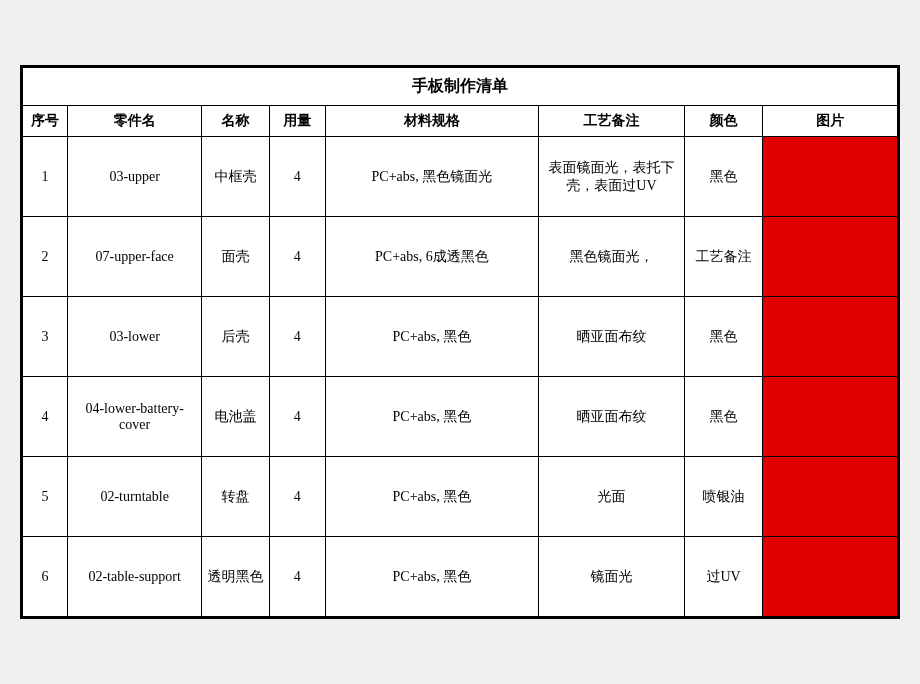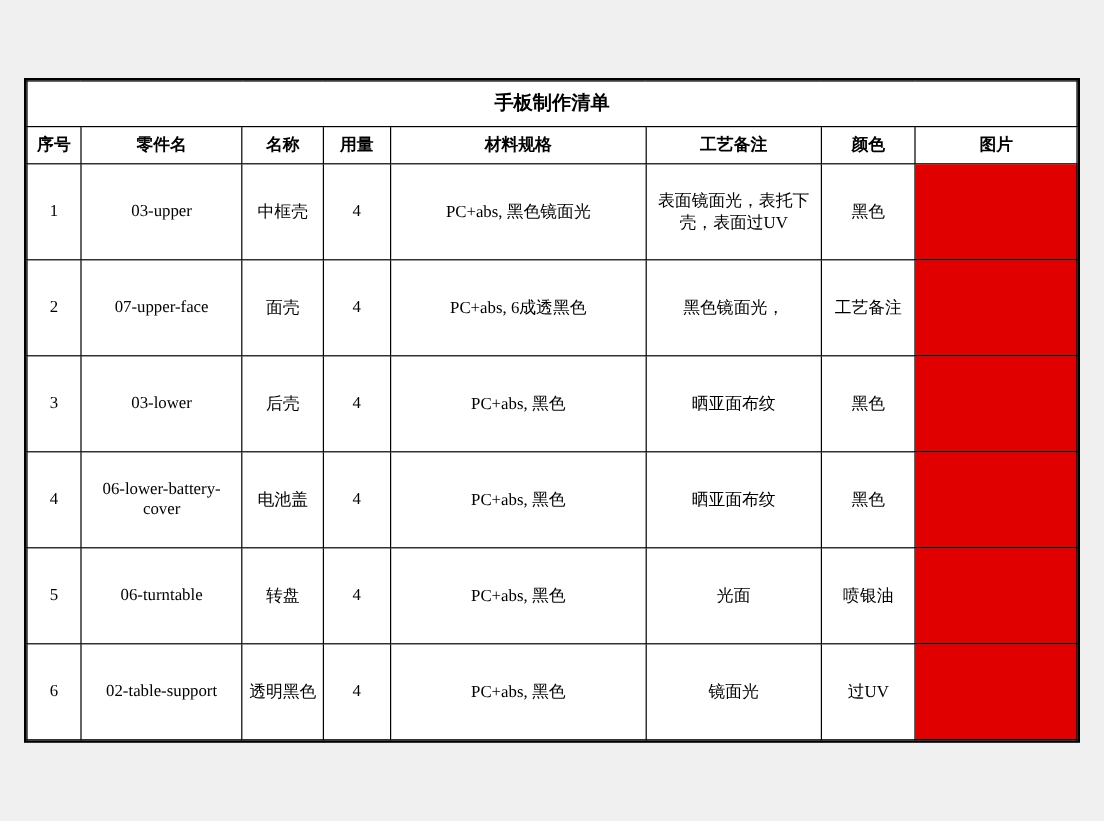--- a/index.html
+++ b/index.html
@@ -108,31 +108,31 @@
           <td>03-lower</td>
           <td>后壳</td>
           <td>4</td>
           <td>PC+abs, 黑色</td>
           <td>晒亚面布纹</td>
           <td>黑色</td>
           <td style="background-color: rgb(224, 0, 0);"></td>
         </tr>
         <tr>
           <td>4</td>
-          <td>06-lower-battery-cover</td>
+          <td>04-lower-battery-cover</td>
           <td>电池盖</td>
           <td>4</td>
           <td>PC+abs, 黑色</td>
           <td>晒亚面布纹</td>
           <td>黑色</td>
           <td style="background-color: rgb(224, 0, 0);"></td>
         </tr>
         <tr>
           <td>5</td>
-          <td>06-turntable</td>
+          <td>02-turntable</td>
           <td>转盘</td>
           <td>4</td>
           <td>PC+abs, 黑色</td>
           <td>光面</td>
           <td>喷银油</td>
           <td style="background-color: rgb(224, 0, 0);"></td>
         </tr>
         <tr>
           <td>6</td>
           <td>02-table-support</td>

